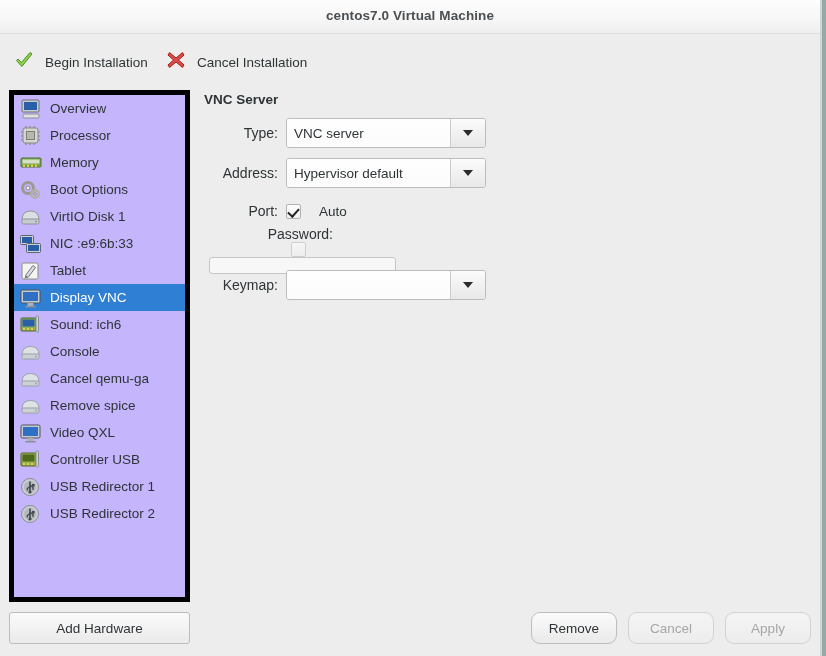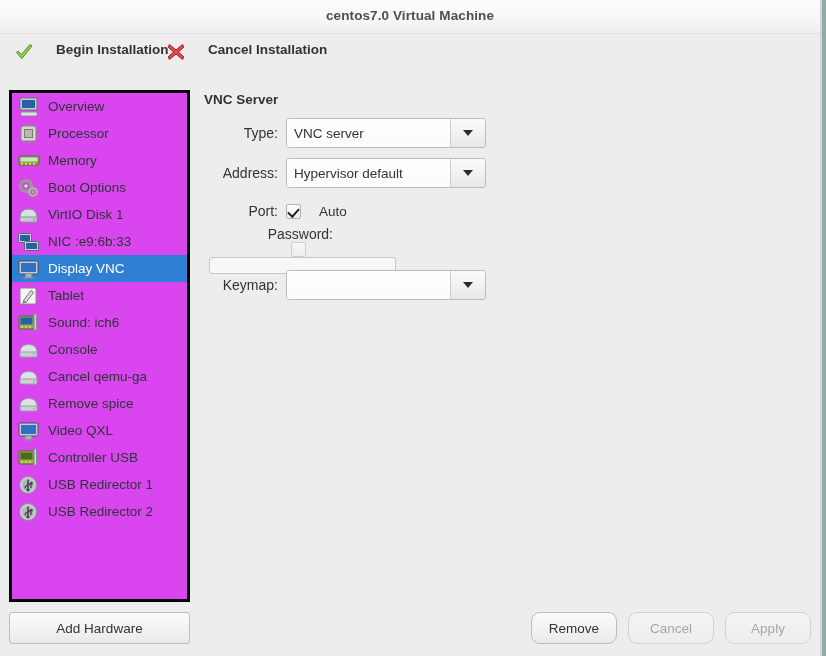--- a/index.html
+++ b/index.html
@@ -64,43 +64,42 @@
     position: absolute;
     left: 0; top: 35px;
     width: 820px; height: 44px;
     background: #ededed;
   }
   .tool-btn {
     position: absolute;
     top: 7px;
     height: 28px;
     display: flex;
-    align-items: flex-start;
-    gap: 22px;
+    align-items: flex-end;
+    gap: 11px;
     padding: 0 6px;
     cursor: default;
     background: transparent;
     border: none;
     font-family: "Liberation Sans", sans-serif;
     font-size: 13.5px;
     color: #2e3436;
-    font-weight: bold;
   }
   #btn-begin { left: 8px; }
   #btn-cancel-install { left: 160px; }
   .tool-icon { width: 20px; height: 20px; display: block; }
   .tool-label { white-space: nowrap; }
 
   
   #sidebar-list {
     position: absolute;
     left: 9px; top: 90px;
     width: 181px; height: 512px;
-    background: #d946ef;
-    border: 3px solid #000000;
+    background: #c4b5fd;
+    border: 5px solid #000000;
     box-sizing: border-box;
     overflow: hidden;
   }
   .hw-item {
     height: 27px;
     display: flex;
     align-items: center;
     padding-left: 5px;
     cursor: default;
     box-sizing: border-box;
@@ -356,36 +355,36 @@
       </div>
       <div class="hw-item">
         <span class="hw-icon"><svg width="24" height="22" viewBox="0 0 24 22">
             <rect x="1.5" y="2.5" width="13" height="9" rx="1" fill="#cfd3d7" stroke="#5d656d"></rect>
             <rect x="3" y="4" width="10" height="6" fill="#2a5fa8"></rect>
             <rect x="7.5" y="10.5" width="14" height="9" rx="1" fill="#cfd3d7" stroke="#5d656d"></rect>
             <rect x="9" y="12" width="11" height="6" fill="#2a5fa8"></rect>
           </svg></span>
         <span class="hw-label">NIC :e9:6b:33</span>
       </div>
+      <div class="hw-item">
+        <span class="hw-icon"><svg width="24" height="22" viewBox="0 0 24 22">
+            <rect x="3" y="3" width="16" height="16" rx="1.5" fill="#f4f4f2" stroke="#8a8a82"></rect>
+            <path d="M6.5 15.5 L14 5.5 L16.5 7.5 L9 17.5 Z" fill="#d9dce0" stroke="#6f757b"></path>
+            <path d="M6.5 15.5 L9 17.5 L5.5 18.5 Z" fill="#6f757b"></path>
+          </svg></span>
+        <span class="hw-label">Tablet</span>
+      </div>
       <div class="hw-item selected">
         <span class="hw-icon"><svg width="24" height="22" viewBox="0 0 24 22">
             <rect x="2" y="3" width="19" height="13" rx="1.5" fill="#c6cbd0" stroke="#4a5157"></rect>
             <rect x="4" y="5" width="15" height="9" fill="#2f6fc4"></rect>
             <rect x="8.5" y="16" width="6" height="3" fill="#aab0b6"></rect>
             <rect x="6" y="19" width="11" height="1.6" rx="0.8" fill="#8b9197"></rect>
           </svg></span>
         <span class="hw-label">Display VNC</span>
-      </div>
-      <div class="hw-item">
-        <span class="hw-icon"><svg width="24" height="22" viewBox="0 0 24 22">
-            <rect x="3" y="3" width="16" height="16" rx="1.5" fill="#f4f4f2" stroke="#8a8a82"></rect>
-            <path d="M6.5 15.5 L14 5.5 L16.5 7.5 L9 17.5 Z" fill="#d9dce0" stroke="#6f757b"></path>
-            <path d="M6.5 15.5 L9 17.5 L5.5 18.5 Z" fill="#6f757b"></path>
-          </svg></span>
-        <span class="hw-label">Tablet</span>
       </div>
       <div class="hw-item">
         <span class="hw-icon"><svg width="24" height="22" viewBox="0 0 24 22">
             <rect x="2" y="4" width="15" height="13" rx="1" fill="#8fae57" stroke="#4f6b2c"></rect>
             <rect x="3.5" y="5.5" width="12" height="7" fill="#2a5fa8"></rect>
             <g fill="#e5c84a">
               <rect x="4" y="14" width="2" height="2"></rect>
               <rect x="8" y="14" width="2" height="2"></rect>
               <rect x="12" y="14" width="2" height="2"></rect>
             </g>

